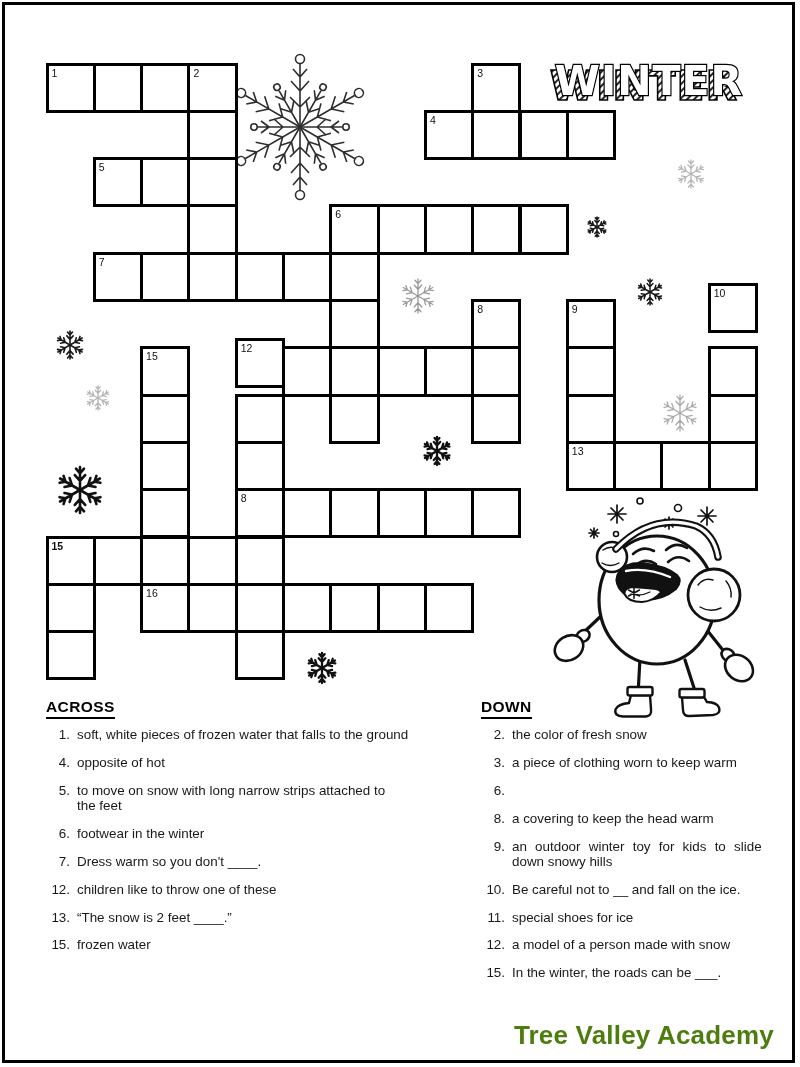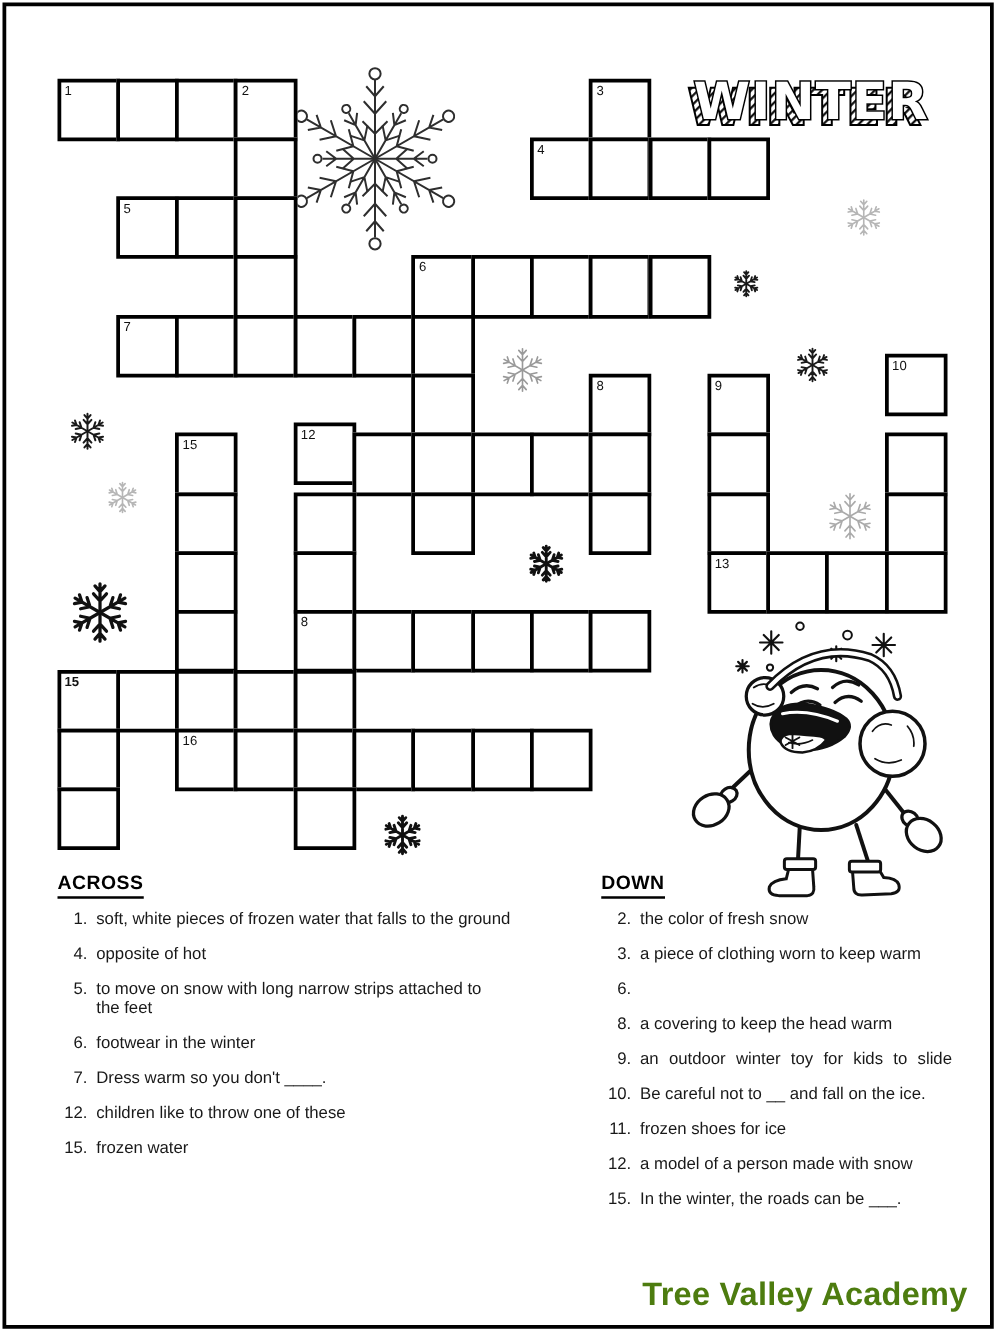--- a/index.html
+++ b/index.html
@@ -380,20 +380,26 @@
             <div class="cline">Dress warm so you don't ____.</div>
           </div>
         </div>
         <div class="clue">
           <div class="cnum">12.</div>
           <div>
             <div class="cline">children like to throw one of these</div>
           </div>
         </div>
         <div class="clue">
+          <div class="cnum">13.</div>
+          <div>
+            <div class="cline">“The snow is 2 feet ____.”</div>
+          </div>
+        </div>
+        <div class="clue">
           <div class="cnum">15.</div>
           <div>
             <div class="cline">frozen water</div>
           </div>
         </div>
       </div>
   </div>
 
   <div class="clues down">
     <div class="clue-head">DOWN</div>
@@ -416,32 +422,33 @@
         <div class="clue">
           <div class="cnum">8.</div>
           <div>
             <div class="cline">a covering to keep the head warm</div>
           </div>
         </div>
         <div class="clue">
           <div class="cnum">9.</div>
           <div>
             <div class="cline" style="word-spacing: 4.5px;">an outdoor winter toy for kids to slide</div>
+            <div class="cline">down snowy hills</div>
           </div>
         </div>
         <div class="clue">
           <div class="cnum">10.</div>
           <div>
             <div class="cline">Be careful not to __ and fall on the ice.</div>
           </div>
         </div>
         <div class="clue">
           <div class="cnum">11.</div>
           <div>
-            <div class="cline">frozen shoes for ice</div>
+            <div class="cline">special shoes for ice</div>
           </div>
         </div>
         <div class="clue">
           <div class="cnum">12.</div>
           <div>
             <div class="cline">a model of a person made with snow</div>
           </div>
         </div>
         <div class="clue">
           <div class="cnum">15.</div>

